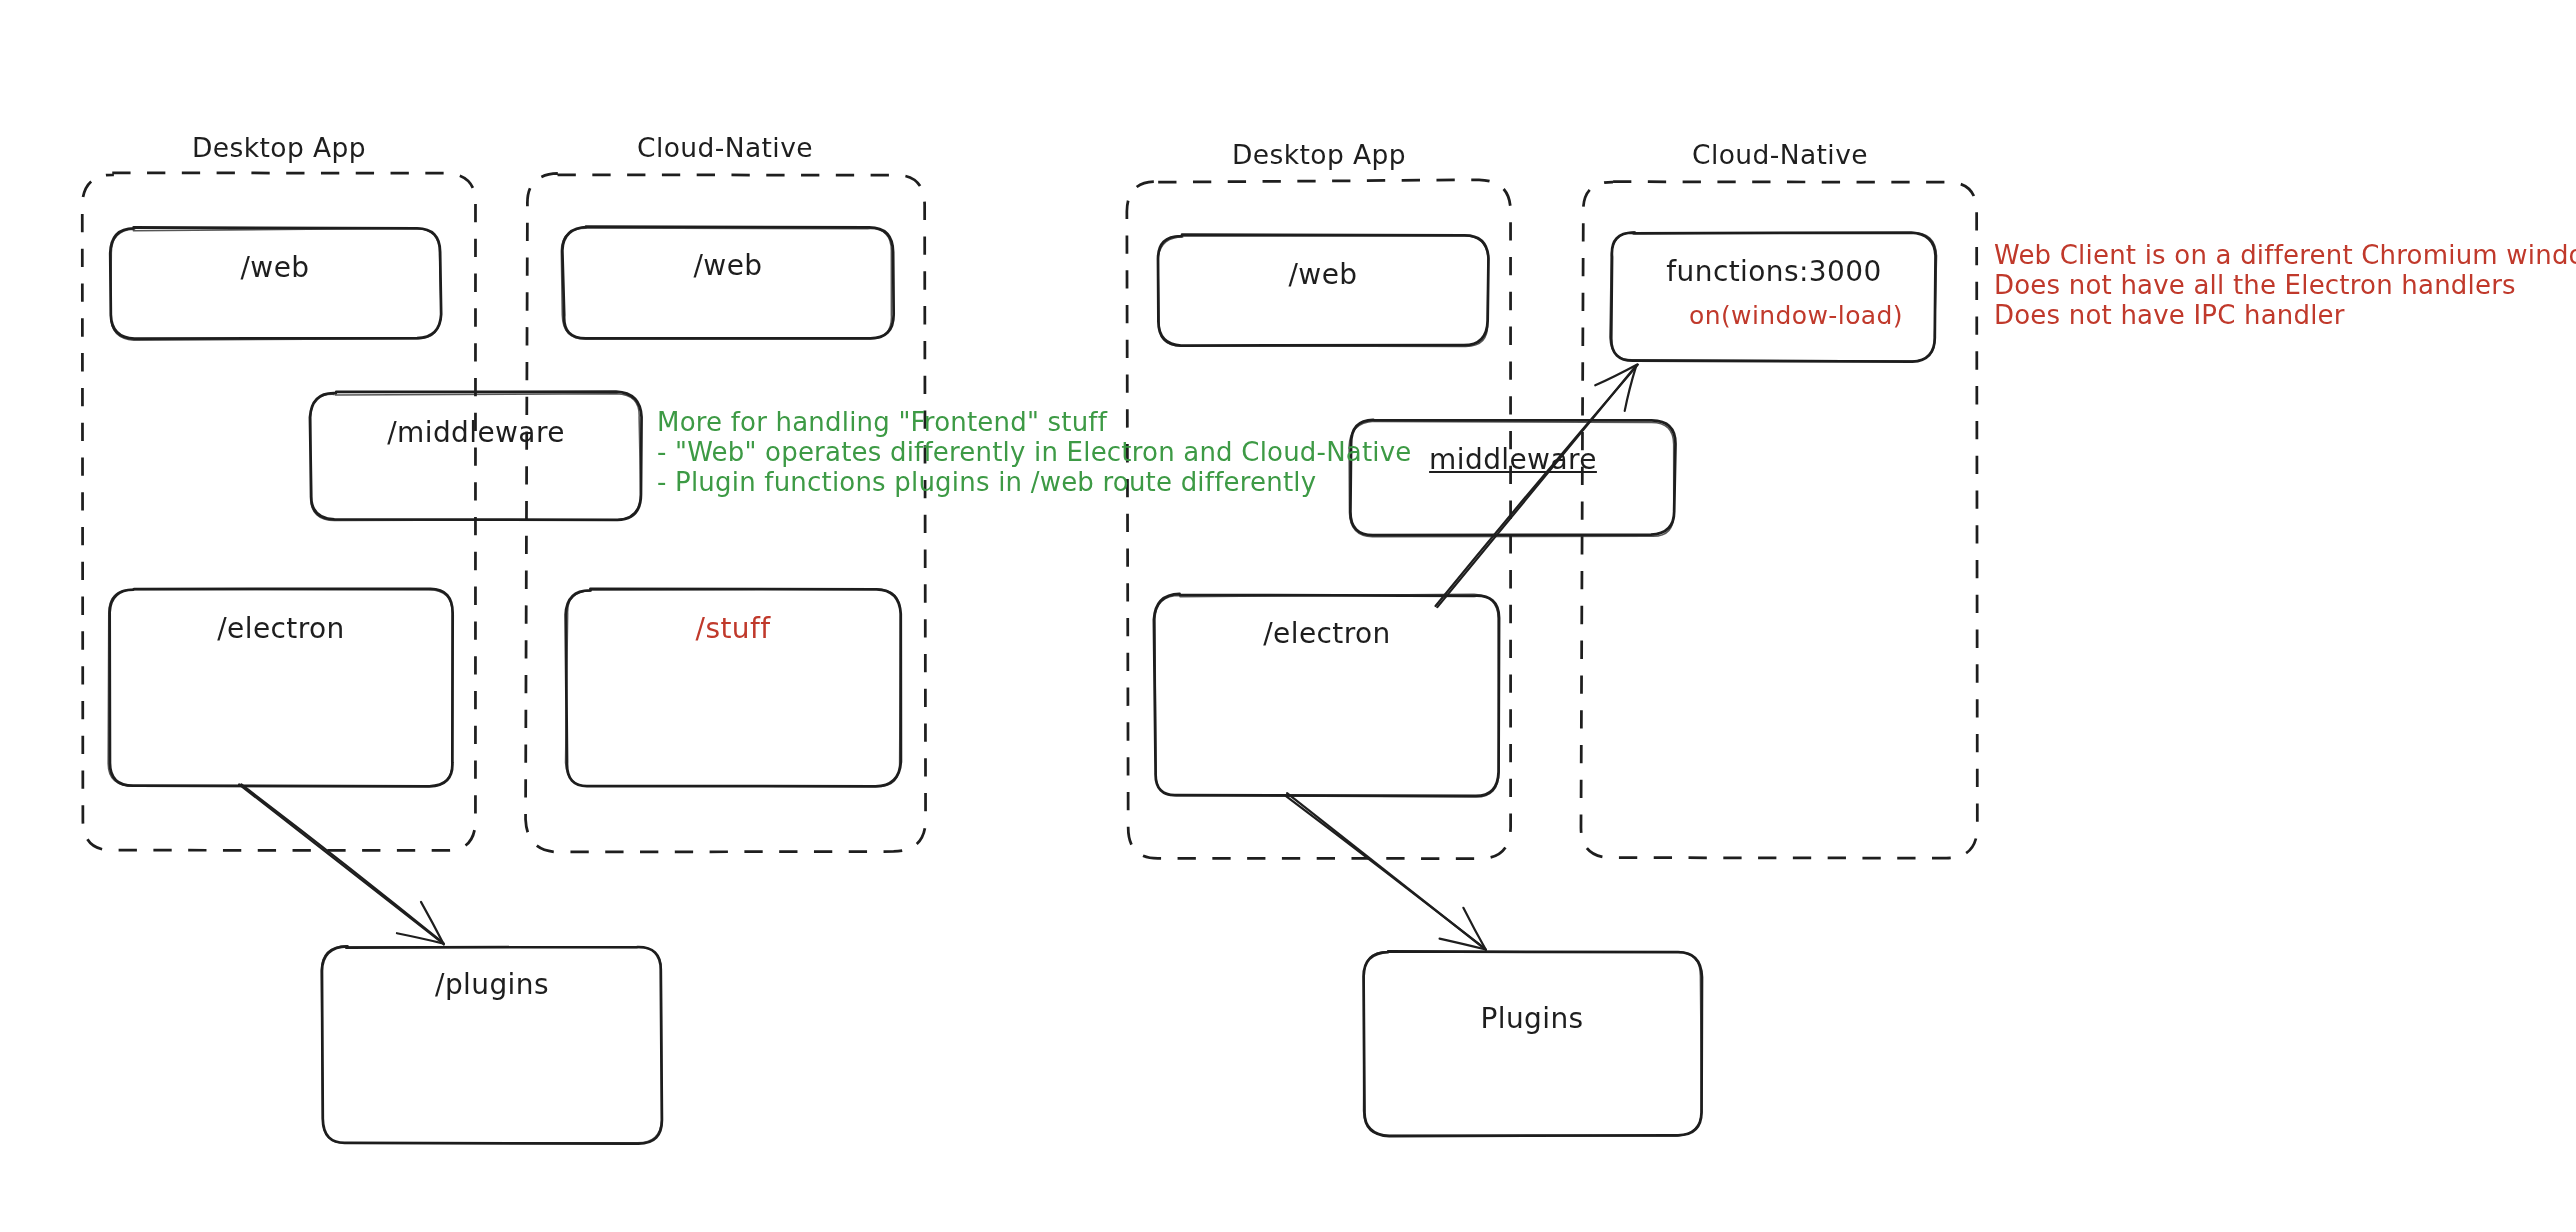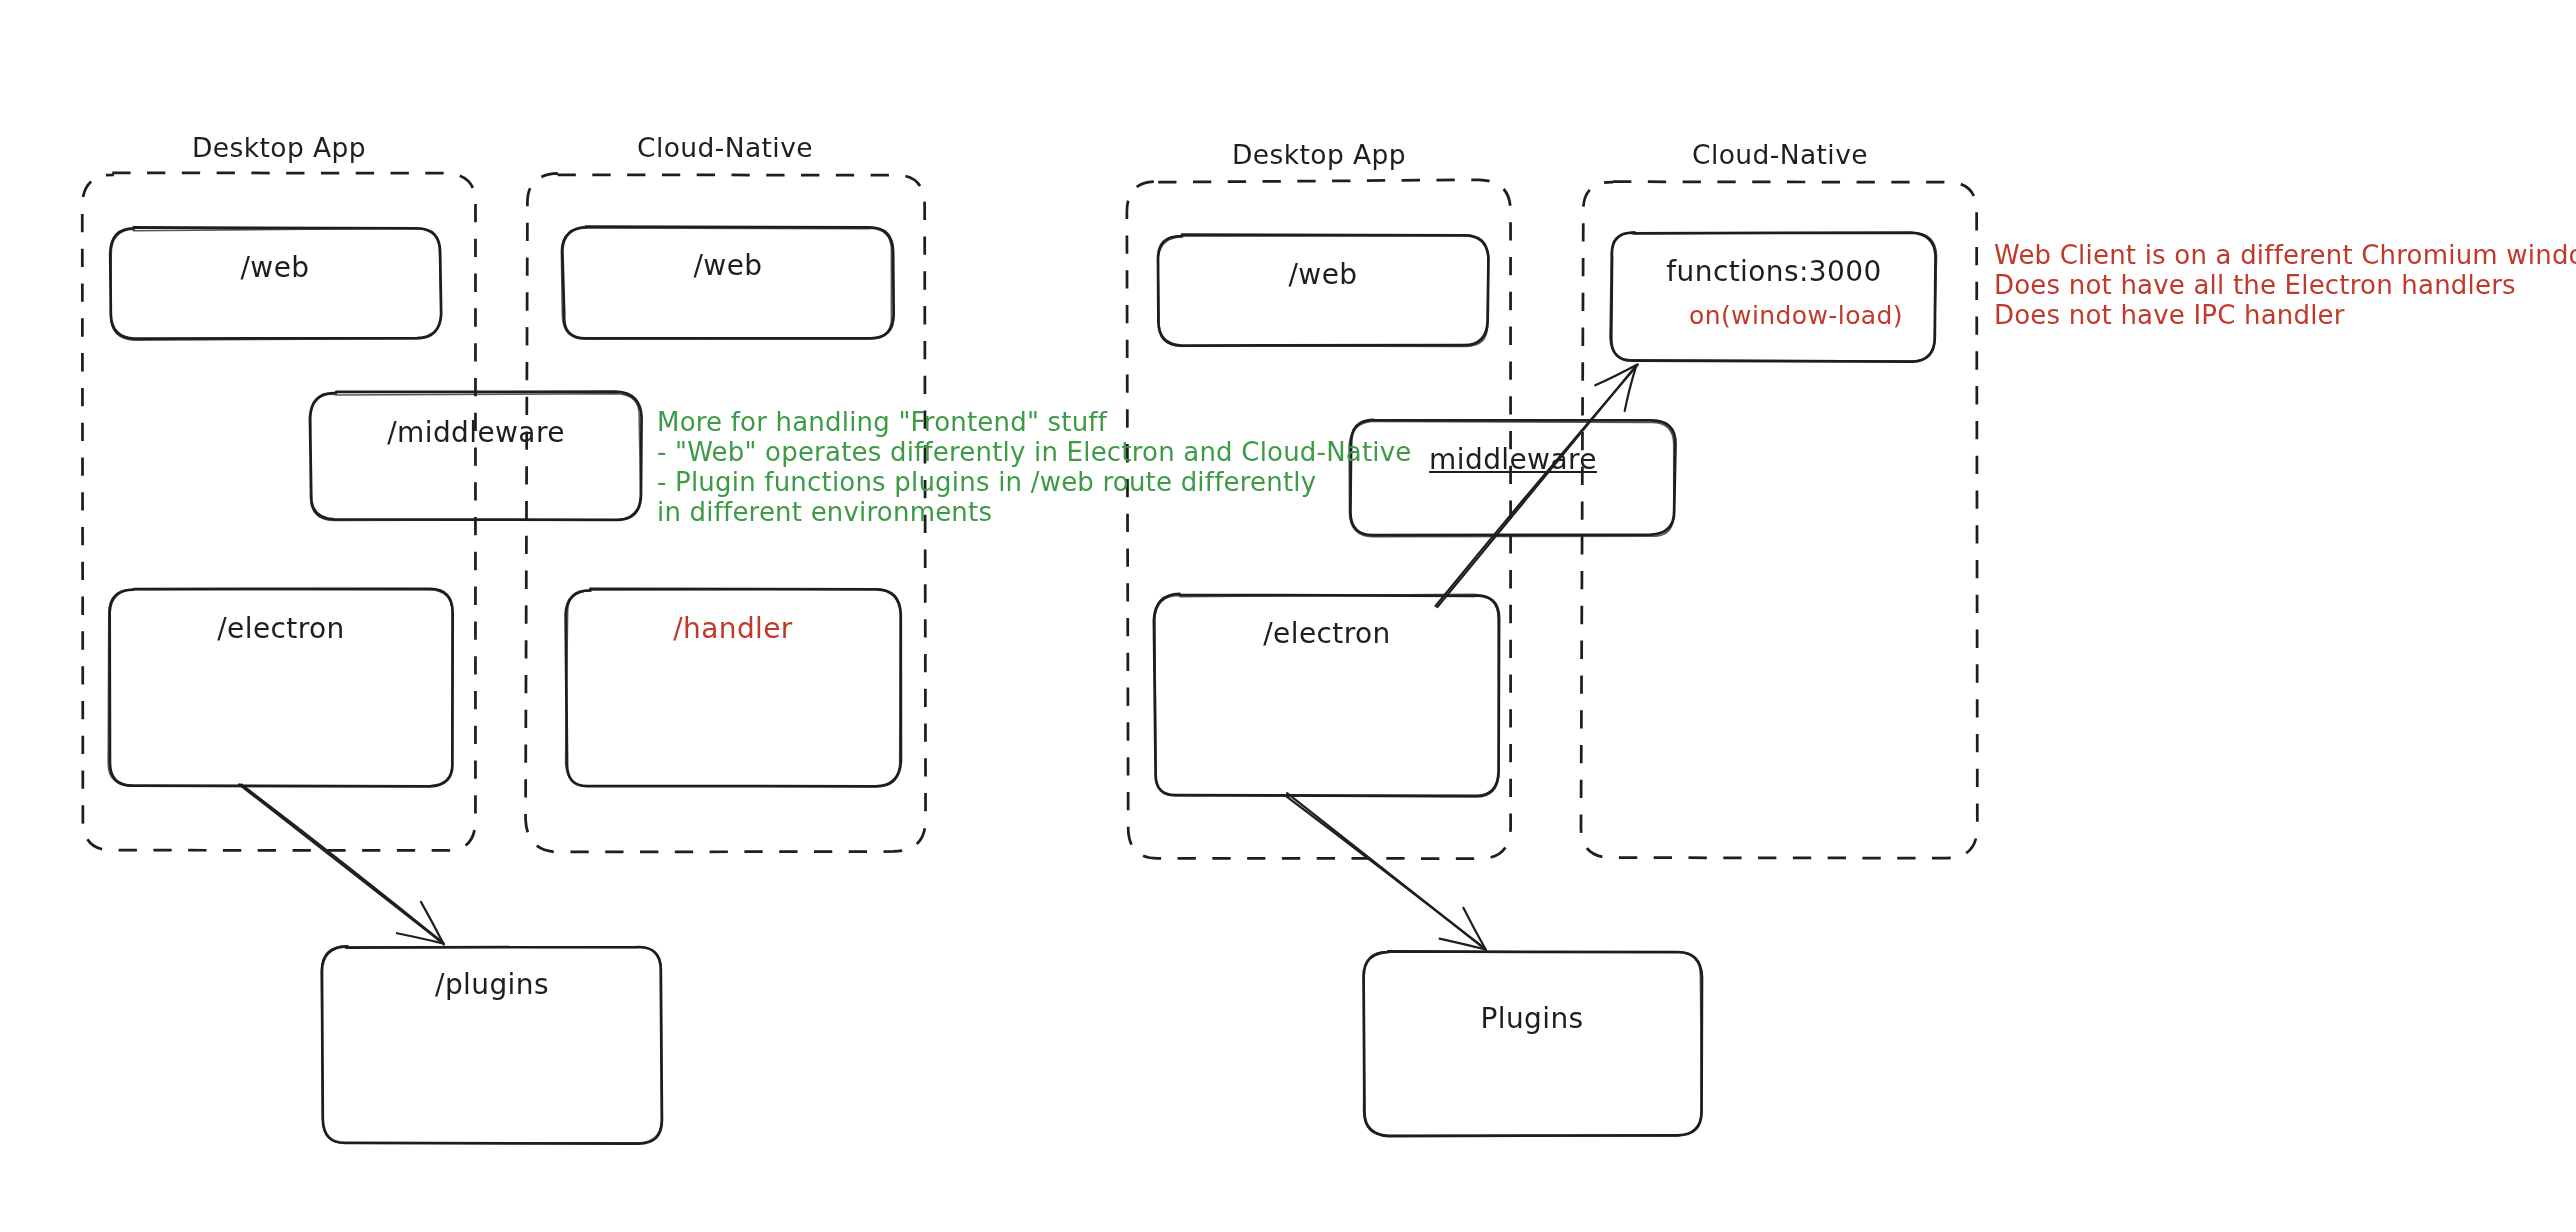--- a/index.html
+++ b/index.html
@@ -131,26 +131,26 @@
         <path d="M 1623.098715101722 1037.3920607575644 Q 1595.5860866292269 1030.6582804324287 1572.570498139919 1025.5233364313772" fill="none" stroke="#1e1e1e" stroke-width="2.4" stroke-linecap="round"></path>
         <path d="M 1623.0037510133645 1037.2929610925694 Q 1610.7984807784846 1016.1197347634802 1598.5800788531074 991.84370098498" fill="none" stroke="#1e1e1e" stroke-width="2.4" stroke-linecap="round"></path>
       </g>
     </svg>
 <div class="lbl grp-title" style="left: 279px; top: 132px;">Desktop App</div>
     <div class="lbl grp-title" style="left: 725px; top: 132px;">Cloud-Native</div>
     <div class="lbl node-title" style="left: 275px; top: 251px; color: rgb(30, 30, 30);">/web</div>
     <div class="lbl node-title" style="left: 728px; top: 249px; color: rgb(30, 30, 30);">/web</div>
     <div class="lbl node-title" style="left: 476px; top: 416px; color: rgb(30, 30, 30);">/middleware</div>
     <div class="lbl node-title" style="left: 281px; top: 612px; color: rgb(30, 30, 30);">/electron</div>
-    <div class="lbl node-title" style="left: 733px; top: 612px; color: rgb(192, 57, 43);">/handler</div>
+    <div class="lbl node-title" style="left: 733px; top: 612px; color: rgb(192, 57, 43);">/stuff</div>
     <div class="lbl node-title" style="left: 492px; top: 968px; color: rgb(30, 30, 30);">/plugins</div>
     <div class="lbl grp-title" style="left: 1319px; top: 139px;">Desktop App</div>
     <div class="lbl grp-title" style="left: 1780px; top: 139px;">Cloud-Native</div>
     <div class="lbl node-title" style="left: 1323px; top: 258px; color: rgb(30, 30, 30);">/web</div>
     <div class="lbl node-title" style="left: 1774px; top: 255px; color: rgb(30, 30, 30);">functions:3000</div>
     <div class="lbl node-sub" style="left: 1796px; top: 301px; color: rgb(192, 57, 43);">on(window-load)</div>
     <div class="lbl node-title" style="left: 1513px; top: 443px; color: rgb(30, 30, 30); text-decoration: underline;">middleware</div>
     <div class="lbl node-title" style="left: 1327px; top: 617px; color: rgb(30, 30, 30);">/electron</div>
     <div class="lbl node-title" style="left: 1532px; top: 974px; color: rgb(30, 30, 30); margin-top: 28px;">Plugins</div>
-    <div class="annot" style="left: 657px; top: 407px; color: rgb(61, 154, 69);"><div>More for handling "Frontend" stuff</div><div>- "Web" operates differently in Electron and Cloud-Native</div><div>- Plugin functions plugins in /web route differently</div><div>in different environments</div></div>
+    <div class="annot" style="left: 657px; top: 407px; color: rgb(61, 154, 69);"><div>More for handling "Frontend" stuff</div><div>- "Web" operates differently in Electron and Cloud-Native</div><div>- Plugin functions plugins in /web route differently</div></div>
     <div class="annot" style="left: 1994px; top: 240px; color: rgb(192, 57, 43);"><div>Web Client is on a different Chromium window</div><div>Does not have all the Electron handlers</div><div>Does not have IPC handler</div></div>
   </div>
 
 
 </body></html>

